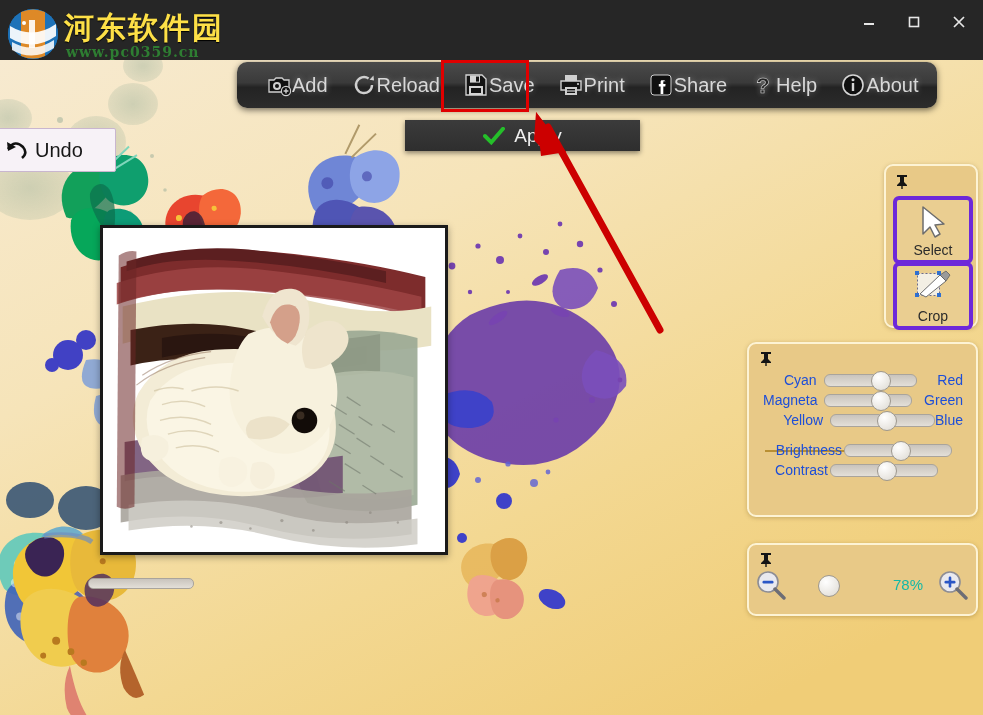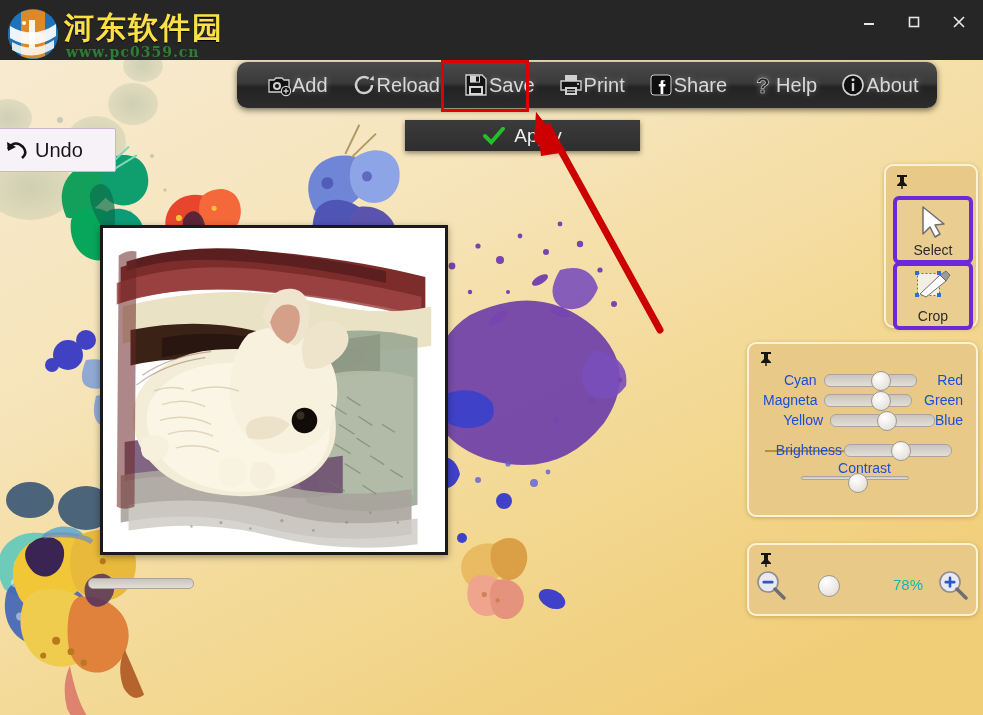--- a/index.html
+++ b/index.html
@@ -545,21 +545,21 @@
 
     <div class="divider"></div>
 
     <div class="row" style="left:19px;top:96px;width:200px;">
       <span class="slbl left" style="width:74px;">Brightness</span>
       <div class="track" style="margin-left:2px;">
         <div class="knob"></div>
       </div>
     </div>
 
-    <div class="row" style="left:5px;top:116px;width:200px;flex-direction:column;">
+    <div class="row" style="left:5px;top:116px;width:200px;">
       <span class="slbl left" style="width:74px;">Contrast</span>
       <div class="track" style="margin-left:2px;">
         <div class="knob"></div>
       </div>
     </div>
   </div>
 
   <div class="panel" id="panel-zoom">
     <svg class="pin" style="left:9px;top:6px;" viewBox="0 0 16 16">
       <path d="M3,2 h10 v2 h-3 v5 l3,3 v1 h-10 v-1 l3,-3 V4 h-3 Z" fill="#151515"></path>

